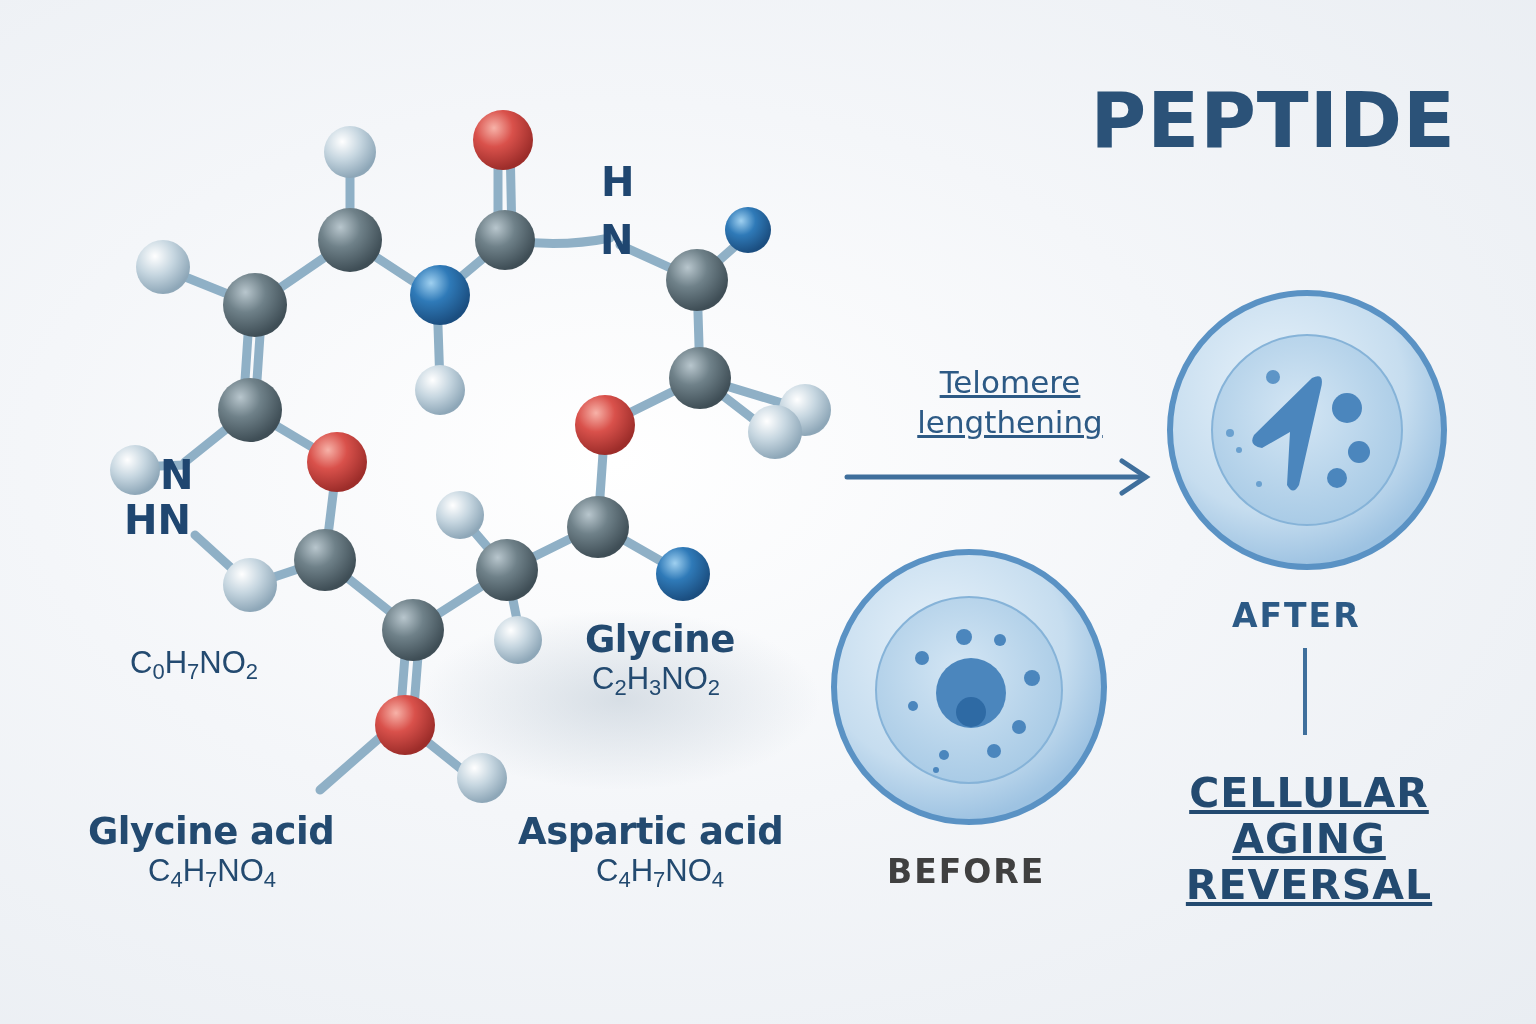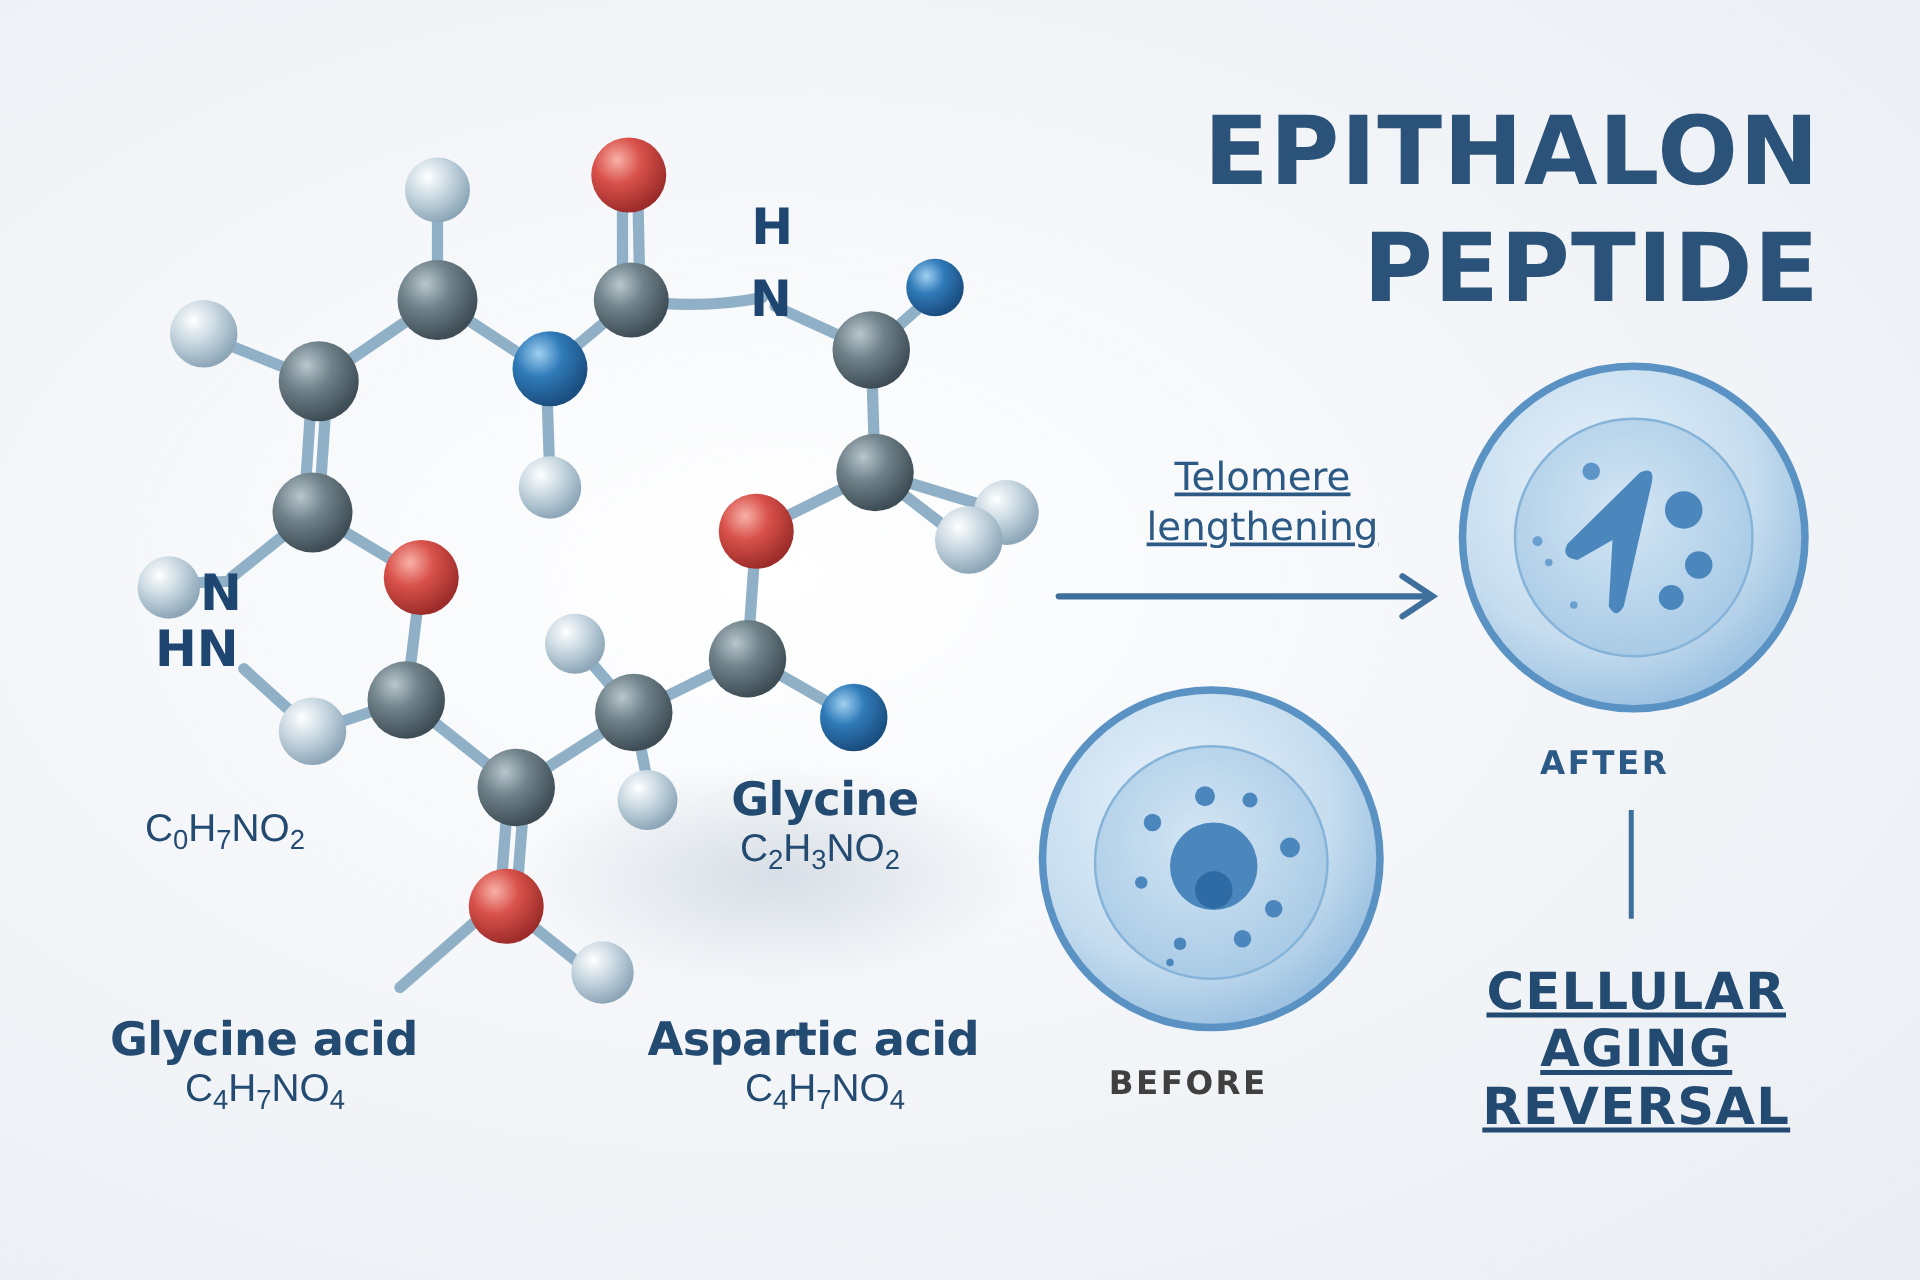--- a/index.html
+++ b/index.html
@@ -13,21 +13,21 @@
     right: 80px; top: 74px; text-align: right;
     color: #2b5278; font-weight: bold; font-size: 76px; line-height: 94px;
     letter-spacing: 1px;
   }
   .title div { display: block; }
   .aa-name { color: #234a70; font-weight: bold; font-size: 37px; letter-spacing: -0.5px; }
   .aa-formula { color: #234a70; font-family: "Liberation Sans", sans-serif; font-size: 31px; }
   .aa-formula sub { font-size: 22px; vertical-align: -6px; }
   .atom-label { color: #1f4670; font-weight: bold; font-size: 40px; line-height: 44px; }
   .telo { color: #2d5a85; font-size: 31px; text-align: center; line-height: 40px; }
-  .cell-label { color: #2c5a86; font-weight: bold; font-size: 26px; letter-spacing: 2px; }
+  .cell-label { color: #2c5a86; font-weight: bold; font-size: 33px; letter-spacing: 2px; }
   .cell-label.before { color: #404040; }
   .reversal { color: #234a70; font-weight: bold; font-size: 41px; text-align: center; line-height: 46px; letter-spacing: 1px; text-decoration: underline; }
   svg { position: absolute; left: 0; top: 0; }
 </style>
 </head>
 <body>
 
 <svg width="1536" height="1024">
   <defs>
     <radialGradient id="gC" cx="35%" cy="30%" r="70%">
@@ -165,31 +165,30 @@
     <circle cx="1019" cy="727" r="7" fill="#4b86bd"></circle>
     <circle cx="994" cy="751" r="7" fill="#4b86bd"></circle>
     <circle cx="944" cy="755" r="5" fill="#4b86bd"></circle>
     <circle cx="936" cy="770" r="3" fill="#4b86bd"></circle>
   </g>
 
   <line x1="1305" y1="648" x2="1305" y2="735" stroke="#3f6f9c" stroke-width="4"></line>
 </svg>
 
 <div class="abs title">
-  <div>EPITHALON</div>
   <div>PEPTIDE</div>
 </div>
 
 <div class="abs atom-label" style="left:601px; top:160px;">H</div>
 <div class="abs atom-label" style="left:600px; top:218px;">N</div>
 <div class="abs atom-label" style="left:160px; top:453px;">N</div>
 <div class="abs atom-label" style="left:124px; top:498px;">HN</div>
 
 <div class="abs" style="left:102px; top:645px;">
-  <div class="aa-formula" style="margin-left:14px;"><span>C</span><sub>0</sub><span>H</span><sub>7</sub><span>N</span><span>O</span><sub>2</sub></div>
+  <div class="aa-formula" style="margin-left:28px;"><span>C</span><sub>0</sub><span>H</span><sub>7</sub><span>N</span><span>O</span><sub>2</sub></div>
 </div>
 
 <div class="abs" style="left:585px; top:618px;">
   <div class="aa-name">Glycine</div>
   <div class="aa-formula" style="margin-left:7px;"><span>C</span><sub>2</sub><span>H</span><sub>3</sub><span>N</span><span>O</span><sub>2</sub></div>
 </div>
 
 <div class="abs" style="left:88px; top:810px;">
   <div class="aa-name">Glycine acid</div>
   <div class="aa-formula" style="margin-left:60px;"><span>C</span><sub>4</sub><span>H</span><sub>7</sub><span>N</span><span>O</span><sub>4</sub></div>

